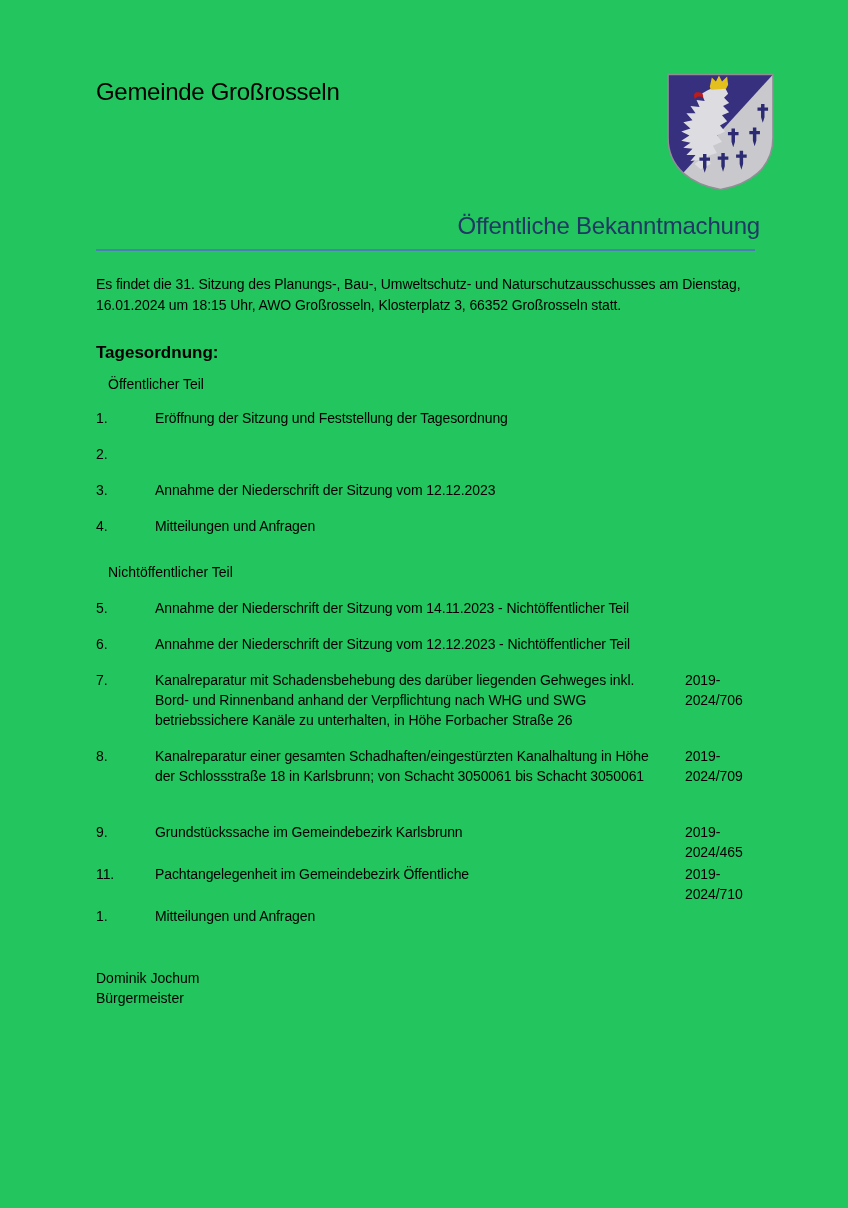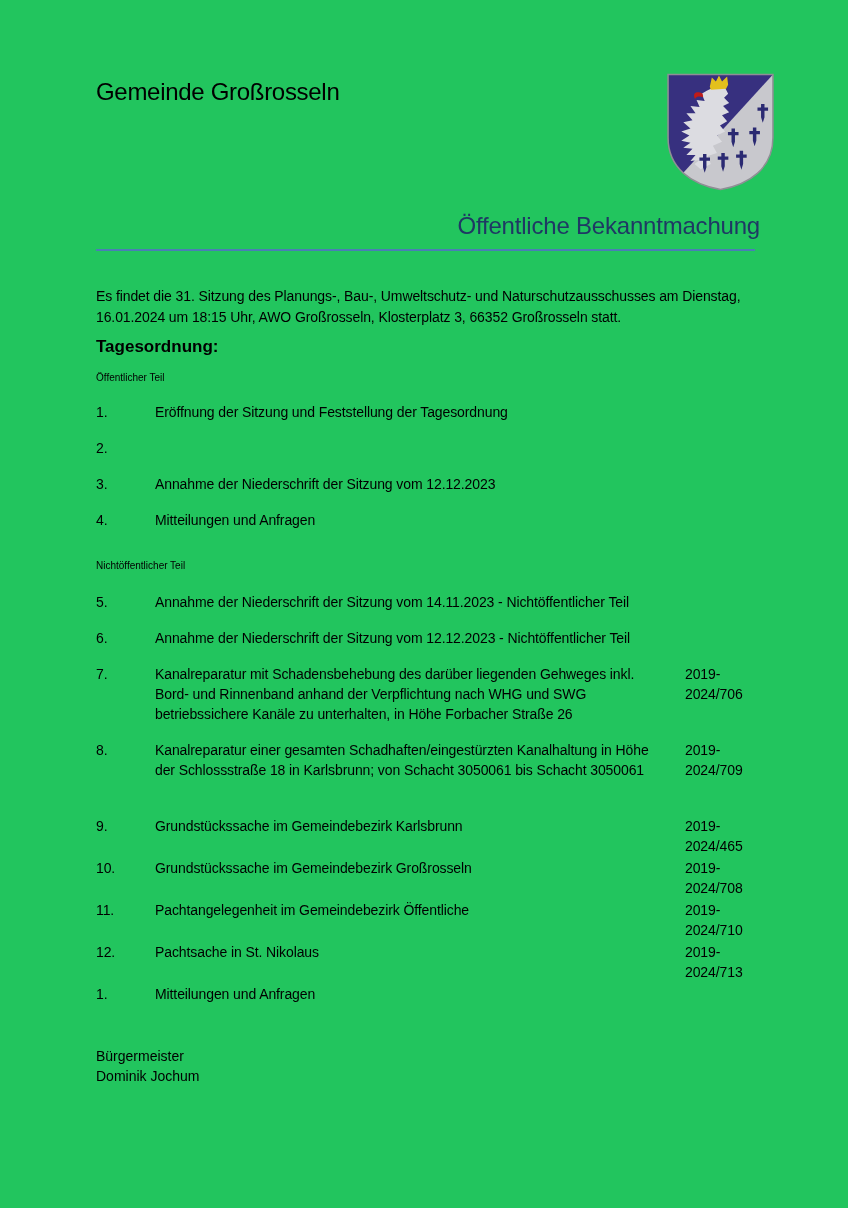--- a/index.html
+++ b/index.html
@@ -10,24 +10,24 @@
   .municipality{
     position:absolute;left:96px;top:78px;font-size:24px;letter-spacing:-0.3px;
     font-weight:normal;margin:0;
   }
   .coat{position:absolute;left:666px;top:72px;width:109px;height:120px;}
   .doc-title{
     position:absolute;left:101px;top:212px;width:659px;text-align:right;
     font-size:24px;letter-spacing:-0.2px;margin:0;font-weight:normal;
   }
   .title-rule{position:absolute;left:96px;top:249px;width:659px;height:2px;}
-  .content{position:absolute;left:96px;top:286px;width:660px;}
+  .content{position:absolute;left:96px;top:274px;width:660px;}
   .intro{font-size:14px;line-height:21px;letter-spacing:-0.1px;margin:0;}
-  .agenda-heading{margin:8px 0 0 0;font-size:17px;line-height:22px;font-weight:bold;}
-  .section-label{margin:10px 0 0 0;font-size:10px;line-height:20px;}
+  .agenda-heading{margin:26px 0 0 0;font-size:17px;line-height:22px;font-weight:bold;}
+  .section-label{margin:10px 0 0 12px;font-size:14px;line-height:20px;}
   .section-label.nonpublic{margin-top:26px;}
   .rows{margin-top:14px;}
   .rows.np{margin-top:16px;}
   .row{
     display:grid;grid-template-columns:59px 513px 87px;
     font-size:14px;line-height:20px;letter-spacing:-0.1px;
     margin-bottom:16px;align-items:start;
   }
   .row.tight{margin-bottom:2px;}
   .row.h3{min-height:60px;}
@@ -122,40 +122,30 @@
         <span class="num">8.</span>
         <span class="txt">Kanalreparatur einer gesamten Schadhaften/eingestürzten Kanalhaltung in Höhe der Schlossstraße 18 in Karlsbrunn; von Schacht 3050061 bis Schacht 3050061</span>
         <span class="ref">2019-2024/709</span>
       </div>
       <div class="row tight">
         <span class="num">9.</span>
         <span class="txt">Grundstückssache im Gemeindebezirk Karlsbrunn</span>
         <span class="ref">2019-2024/465</span>
       </div>
       <div class="row tight">
-        <span class="num">10.</span>
-        <span class="txt">Grundstückssache im Gemeindebezirk Großrosseln</span>
-        <span class="ref">2019-2024/708</span>
-      </div>
-      <div class="row tight">
         <span class="num">11.</span>
         <span class="txt">Pachtangelegenheit im Gemeindebezirk Öffentliche</span>
         <span class="ref">2019-2024/710</span>
-      </div>
-      <div class="row tight">
-        <span class="num">12.</span>
-        <span class="txt">Pachtsache in St. Nikolaus</span>
-        <span class="ref">2019-2024/713</span>
       </div>
       <div class="row">
         <span class="num">1.</span>
         <span class="txt">Mitteilungen und Anfragen</span>
         <span class="ref"></span>
       </div>
     </div>
 
     <div class="signature">
+      <div>Dominik Jochum</div>
       <div>Bürgermeister</div>
-      <div>Dominik Jochum</div>
     </div>
 
   </div>
 </div>
 
 </body></html>

